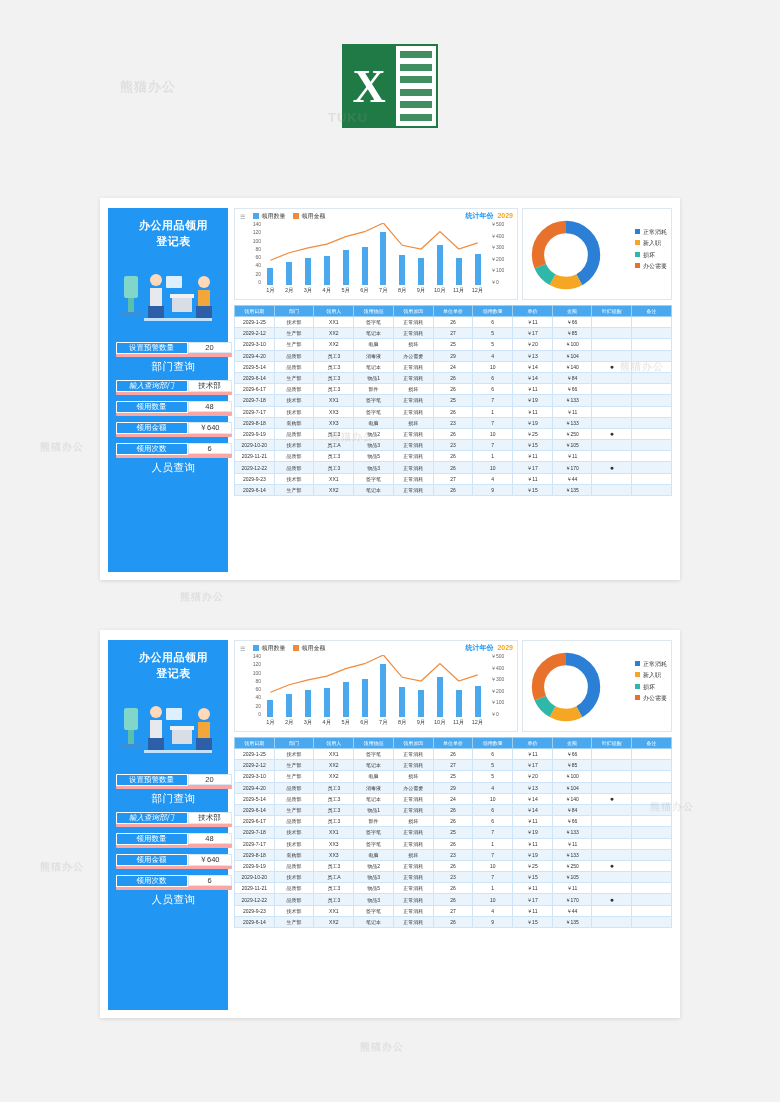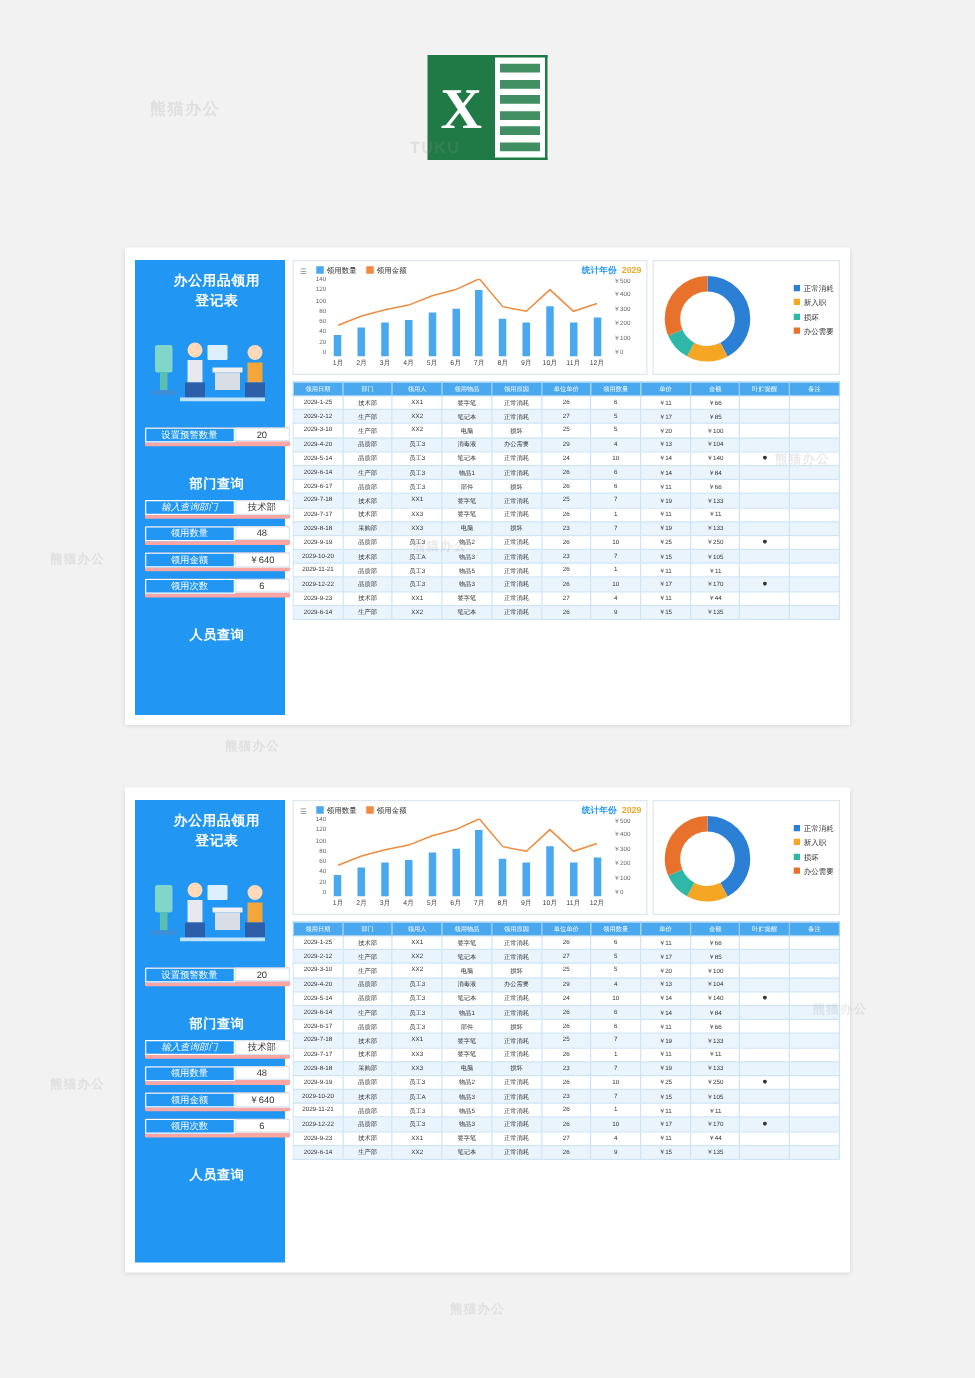--- a/index.html
+++ b/index.html
@@ -97,21 +97,21 @@
     flex: 1; background: #2196f3; color: #fff;
     font-size: 7.5px; display: flex; align-items: center; justify-content: center;
     border: 1px solid #fff;
   }
   .lp-field .val {
     width: 44px; background: #fff; color: #333;
     font-size: 7.5px; display: flex; align-items: center; justify-content: center;
     border: 1px solid #d8e7f5;
   }
   .lp-section {
-    font-size: 10.5px; font-weight: bold; margin-top: 23px; letter-spacing: .5px;
+    font-size: 10.5px; font-weight: normal; margin-top: 3px; letter-spacing: .5px;
   }
   .lp-field.wide .lbl { flex: 1.15; font-style: italic; }
 
   
   .rightpanel { flex: 1; display: flex; flex-direction: column; }
   .charts { display: flex; height: 92px; gap: 4px; }
   .chartbox {
     flex: 1; border: 1px solid #dfe7ee; background: #fff;
     position: relative; padding: 2px 3px;
   }

